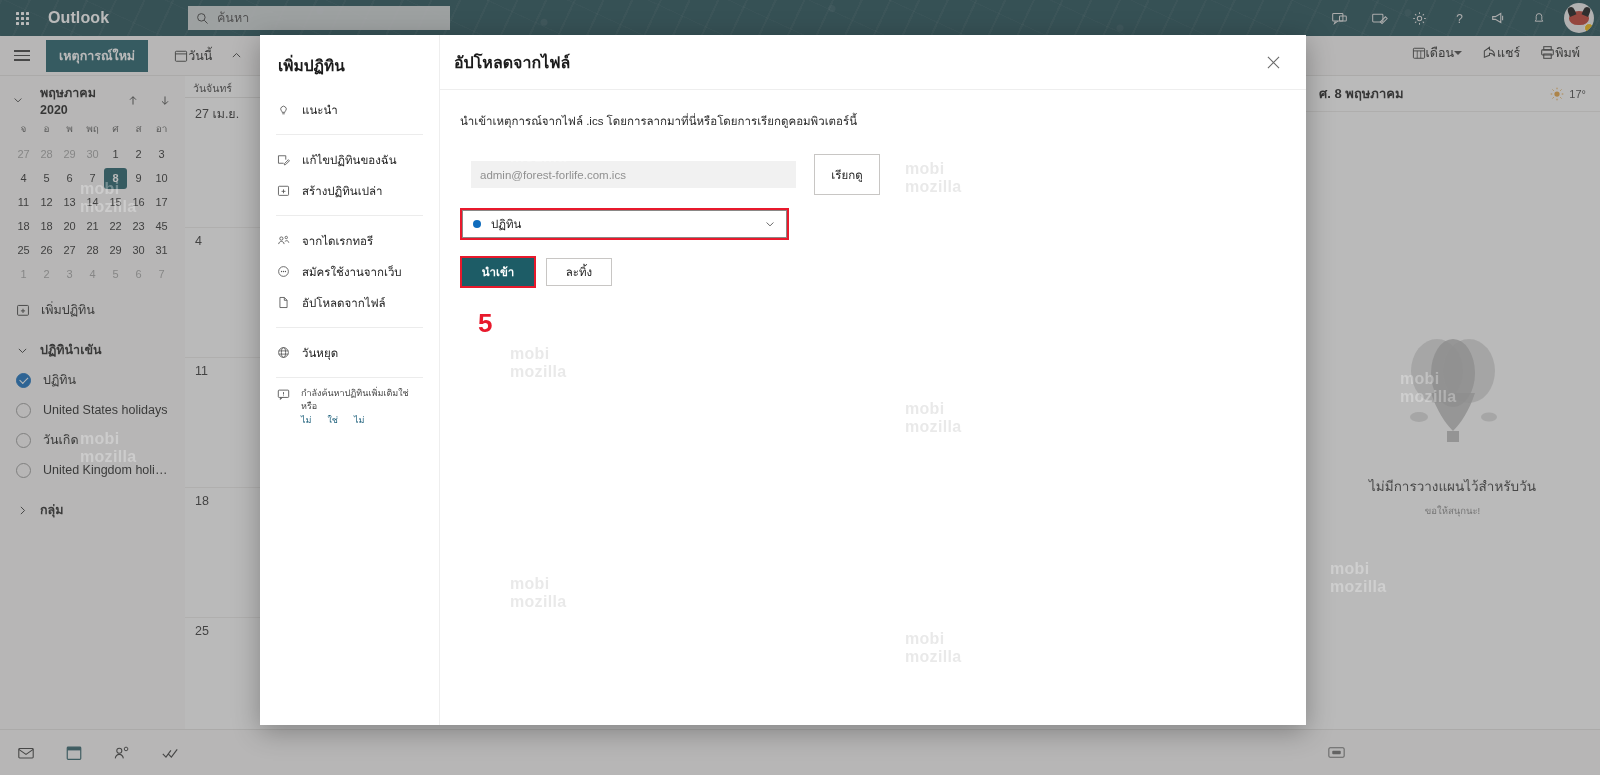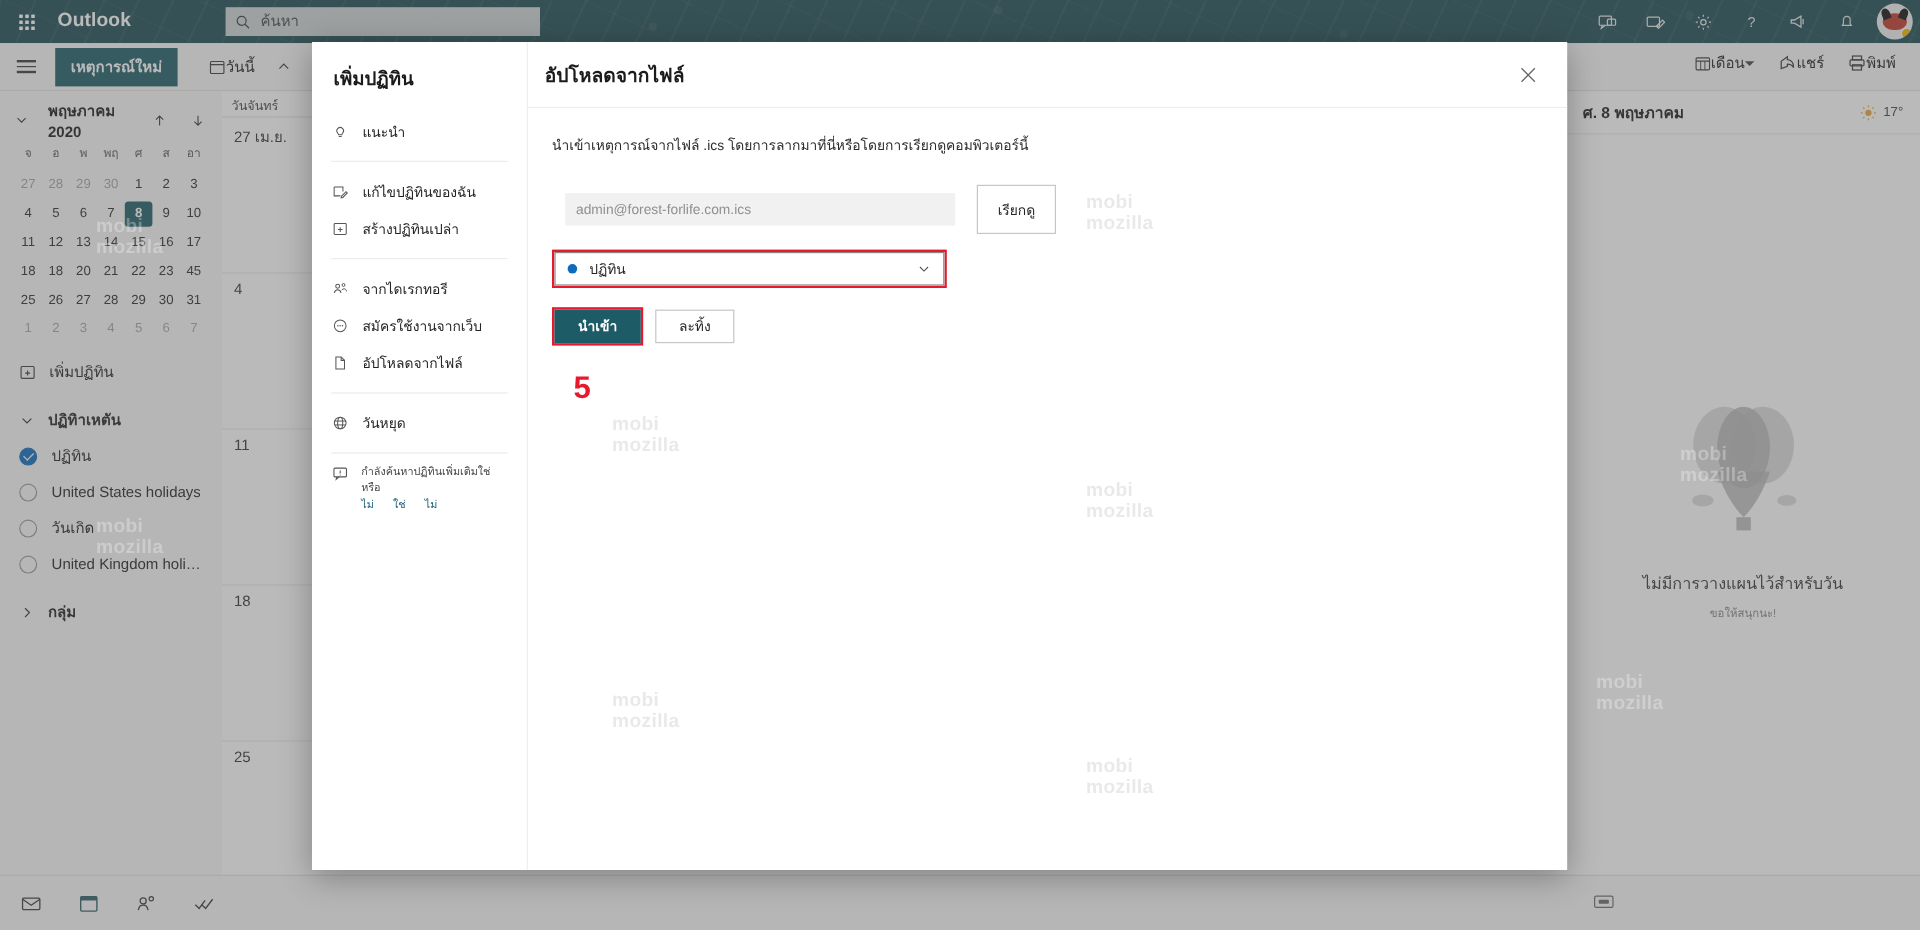--- a/index.html
+++ b/index.html
@@ -434,21 +434,21 @@
             <line x1="8" y1="6.6" x2="8" y2="11.4" stroke="#3a3a3a" stroke-width="1.1"></line>
             <line x1="5.6" y1="9" x2="10.4" y2="9" stroke="#3a3a3a" stroke-width="1.1"></line>
           </svg>
         <span>เพิ่มปฏิทิน</span>
       </div>
       <div class="rail-sep"></div>
       <div class="rail-row section">
         <svg width="13" height="13" viewBox="0 0 16 16">
             <path d="M3.5 6l4.5 4.5L12.5 6" fill="none" stroke="#333" stroke-width="1.2"></path>
           </svg>
-        <span>ปฏิทิาเหตัน</span>
+        <span>ปฏิทินำเขัน</span>
       </div>
       <div id="cal-list">
           <div class="cal-row">
             <span class="cal-check on"></span>
             <span class="cal-name">ปฏิทิน</span>
           </div>
           <div class="cal-row">
             <span class="cal-check"></span>
             <span class="cal-name">United States holidays</span>
           </div>

